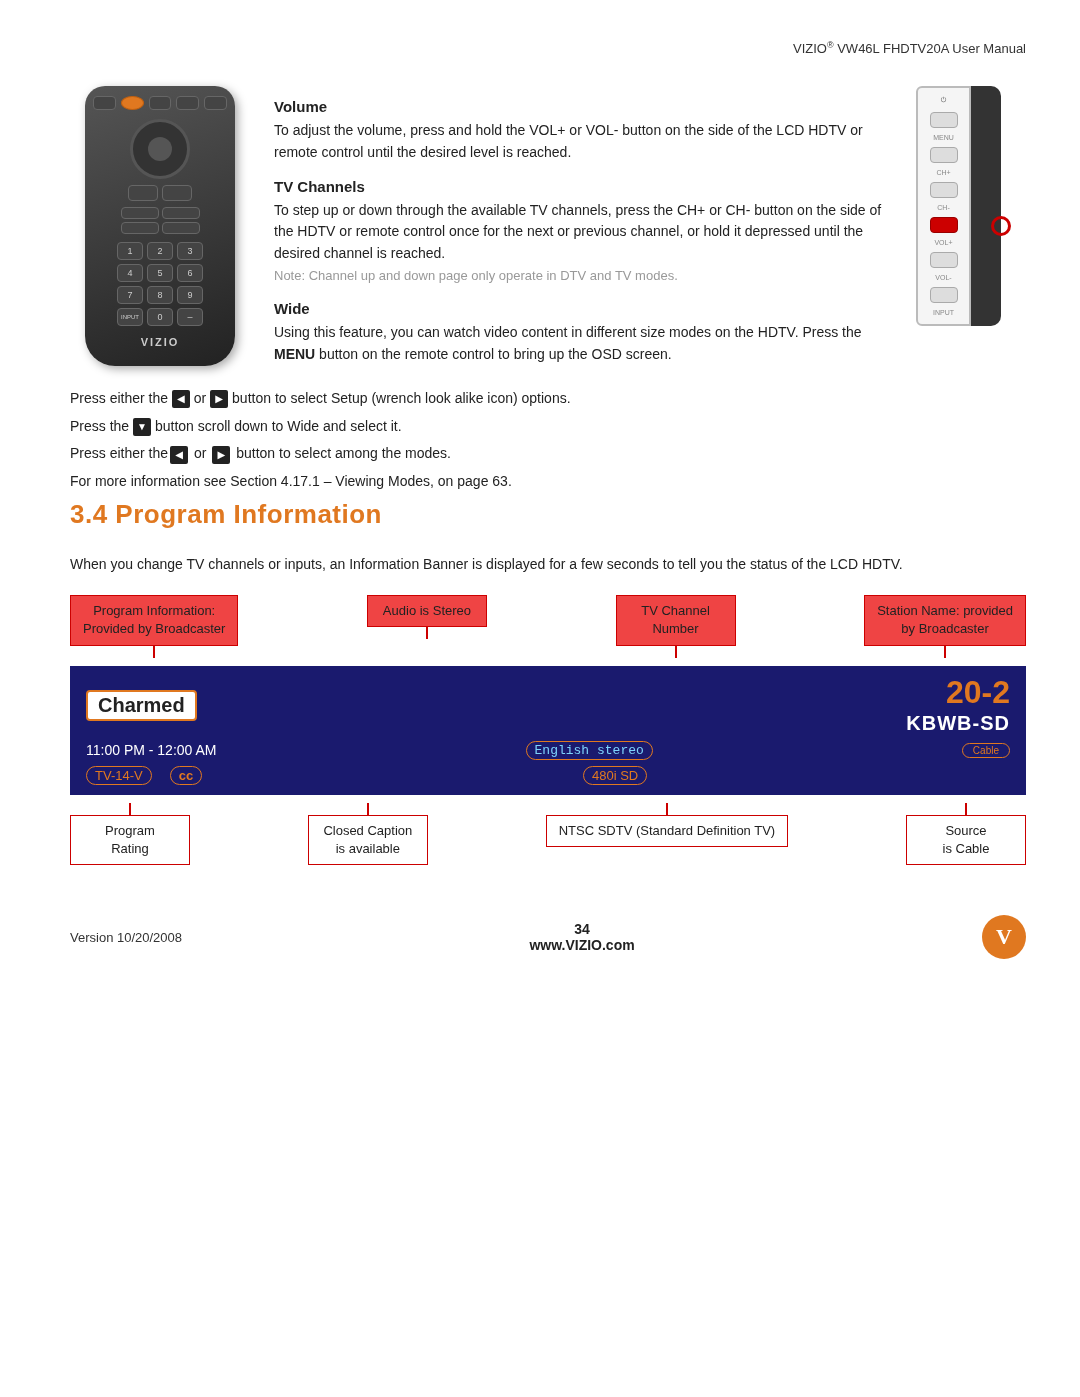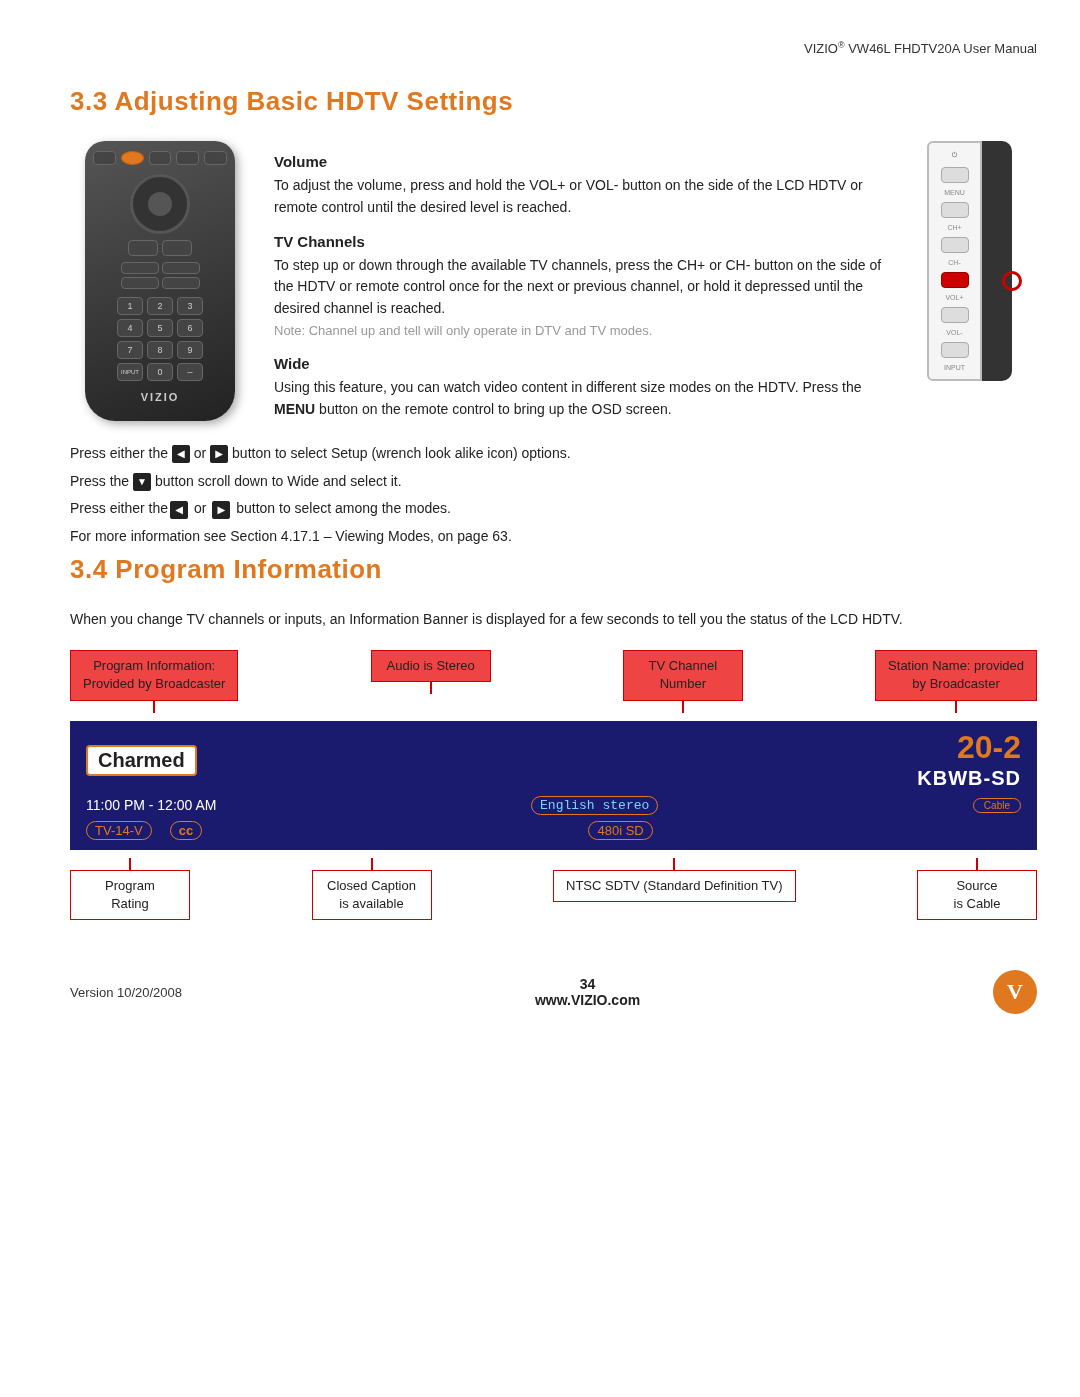--- a/index.html
+++ b/index.html
@@ -8,21 +8,21 @@
       font-size: 14px;
       background: #fff;
       color: #222;
       width: 1080px;
       min-height: 1397px;
       padding: 0;
     }
     .page {
       width: 1080px;
       min-height: 1397px;
-      padding: 40px 43px 40px 70px;
+      padding: 40px 54px 40px 70px;
       position: relative;
     }
     .header-right {
       text-align: right;
       font-size: 13px;
       color: #333;
       margin-bottom: 30px;
     }
     .header-right sup { font-size: 9px; }
 
@@ -387,21 +387,20 @@
 <body>
 
 <div class="page">
 
   <div class="header-right">
     <span>VIZIO</span><sup>®</sup>
     <span>VW46L FHDTV20A User Manual</span>
   </div>
 
   <div class="section-33">
-    <div class="section-title">3.3 Adjusting Basic HDTV Settings</div>
 
     <div class="section-33-content">
 
       <div class="remote-img-area">
         <div class="remote">
 
           <div class="remote-top-row">
             <div class="remote-btn-small"></div>
             <div class="remote-btn-orange"></div>
             <div class="remote-btn-small"></div>
@@ -445,21 +444,21 @@
         </div>
       </div>
 
       <div class="text-content-33">
         <div class="subsection-title">Volume</div>
         <p class="body-text">To adjust the volume, press and hold the VOL+ or VOL- button on the side of the LCD HDTV or remote control until the desired level is reached.</p>
 
         <div class="subsection-title">TV Channels</div>
         <p class="body-text">
           <span>To step up or down through the available TV channels, press the CH+ or CH- button on the side of the  HDTV or remote control once for the next or previous channel, or hold it depressed until the desired channel is reached.</span>
-          <br><span class="note-text">Note: Channel up and tell will only operate in DTV and TV modes.</span>
+          <br><span class="note-text">Note: Channel up and down page only operate in DTV and TV modes.</span>
         </p>
 
         <div class="subsection-title">Wide</div>
         <p class="body-text">
           <span>Using this feature, you can watch video content in different size modes on the HDTV. Press the </span><strong>MENU</strong><span> button on the remote control to bring up the OSD screen.</span>
         </p>
       </div>
 
       <div class="tv-side-area">
         <div style="display:flex; align-items:flex-start; position:relative;">

